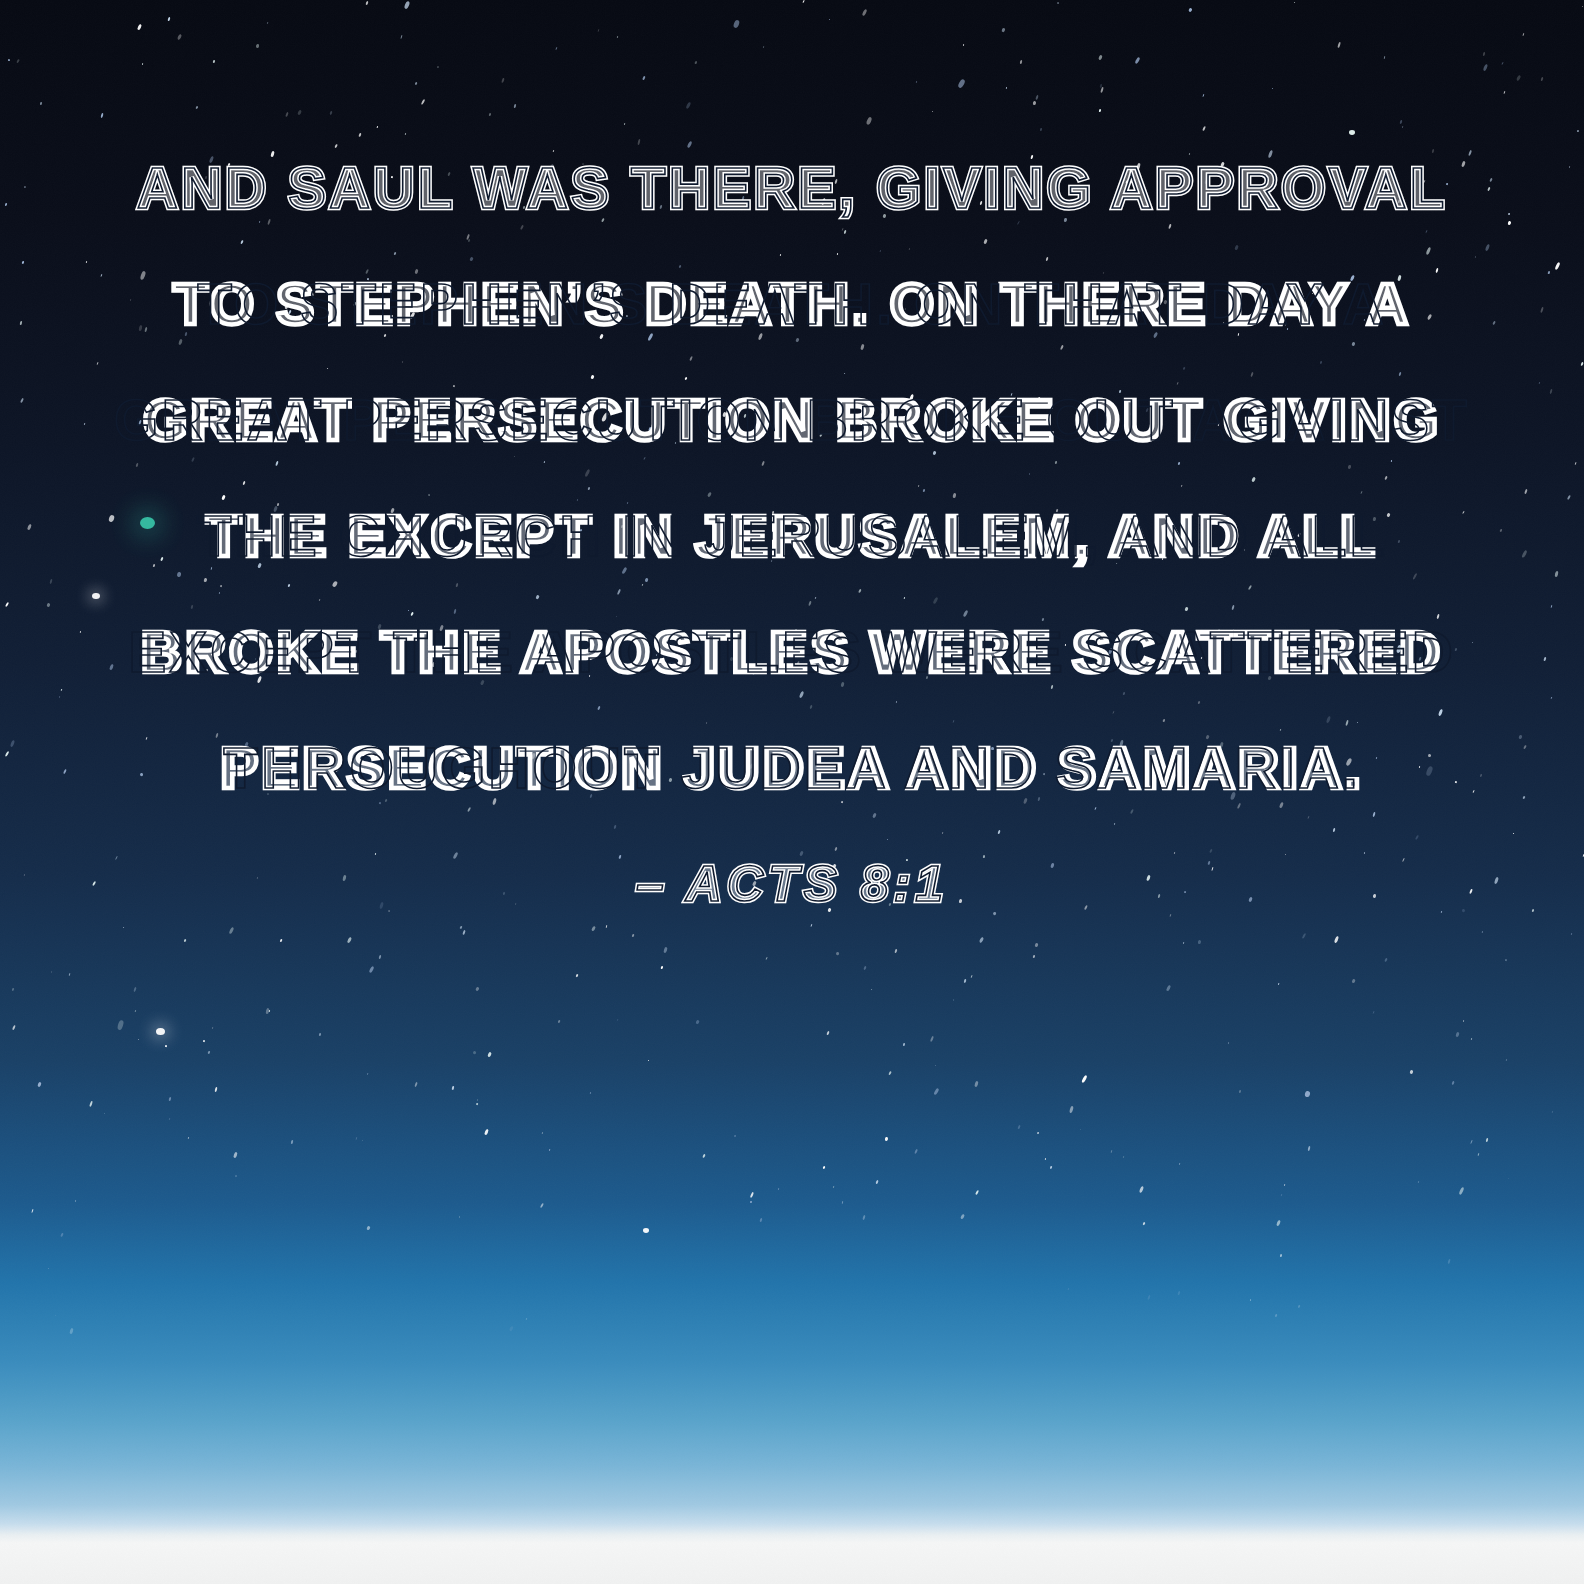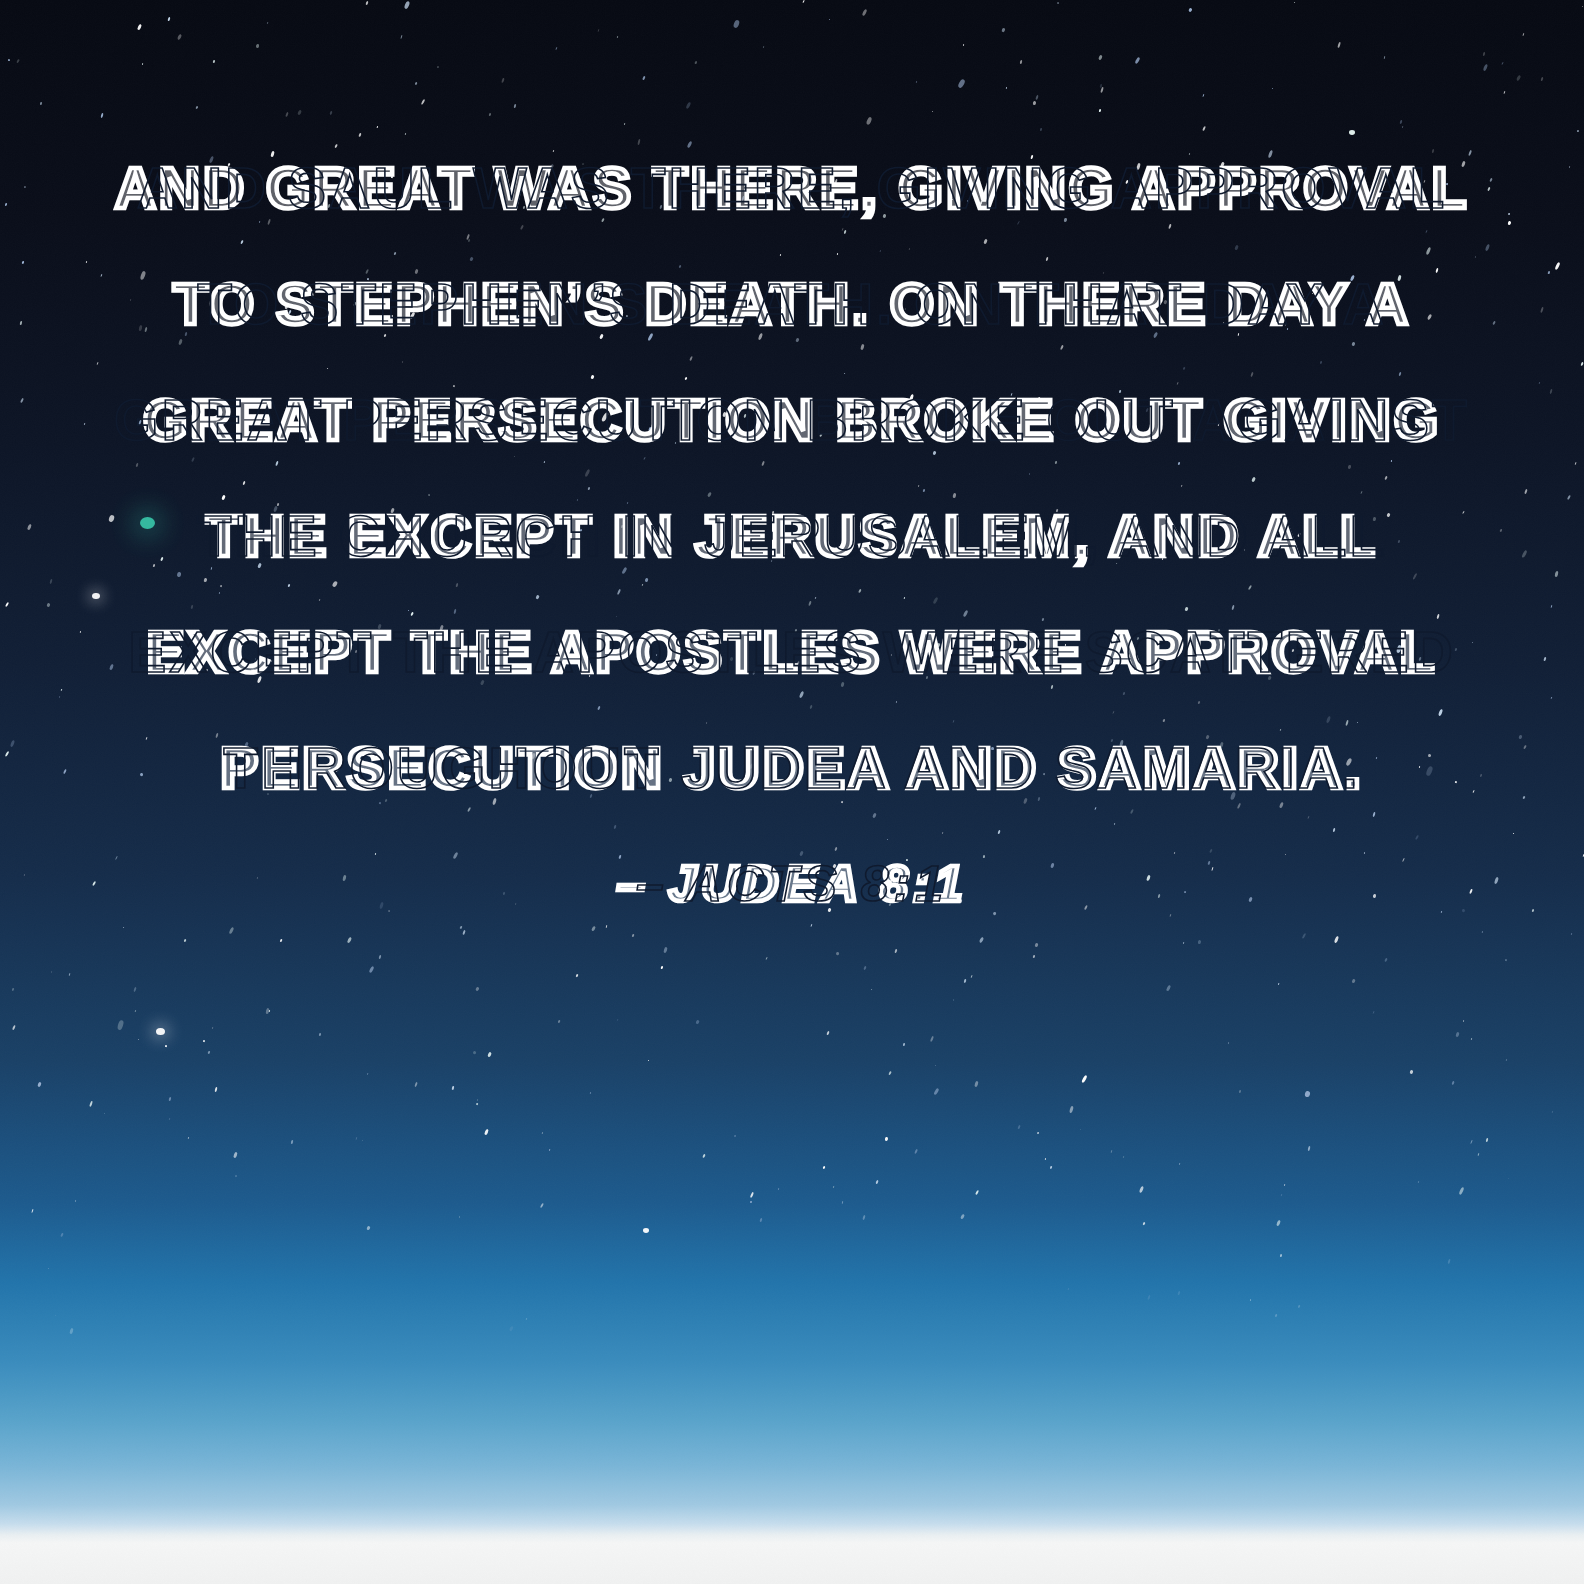--- a/index.html
+++ b/index.html
@@ -769,21 +769,21 @@
       <feTurbulence type="fractalNoise" baseFrequency="0.9" numOctaves="2" stitchTiles="stitch"></feTurbulence>
       <feColorMatrix type="saturate" values="0"></feColorMatrix>
       <feComponentTransfer>
           <feFuncA type="linear" slope="0.05"></feFuncA>
         </feComponentTransfer>
     </filter>
     <rect width="100%" height="100%" filter="url(#grain-filter)"></rect>
   </svg>
 
   <div class="verse-block">
-    <div class="verse-line" data-text="AND SAUL WAS THERE, GIVING APPROVAL">AND GREAT WAS THERE, GIVING APPROVAL</div>
+    <div class="verse-line" data-text="AND SAUL WAS THERE, GIVING APPROVAL">AND SAUL WAS THERE, GIVING APPROVAL</div>
     <div class="verse-line" data-text="TO STEPHEN’S DEATH. ON THAT DAY A">TO STEPHEN’S DEATH. ON THERE DAY A</div>
     <div class="verse-line" data-text="GREAT PERSECUTION BROKE OUT AGAINST">GREAT PERSECUTION BROKE OUT GIVING</div>
     <div class="verse-line" data-text="THE CHURCH IN JERUSALEM, AND ALL">THE EXCEPT IN JERUSALEM, AND ALL</div>
-    <div class="verse-line" data-text="EXCEPT THE APOSTLES WERE SCATTERED">EXCEPT THE APOSTLES WERE APPROVAL</div>
+    <div class="verse-line" data-text="EXCEPT THE APOSTLES WERE SCATTERED">BROKE THE APOSTLES WERE SCATTERED</div>
     <div class="verse-line" data-text="THROUGHOUT JUDEA AND SAMARIA.">PERSECUTION JUDEA AND SAMARIA.</div>
-    <div class="verse-line reference" data-text="– ACTS 8:1">– JUDEA 8:1</div>
+    <div class="verse-line reference" data-text="– ACTS 8:1">– ACTS 8:1</div>
   </div>
 </div>
 
 </body></html>

